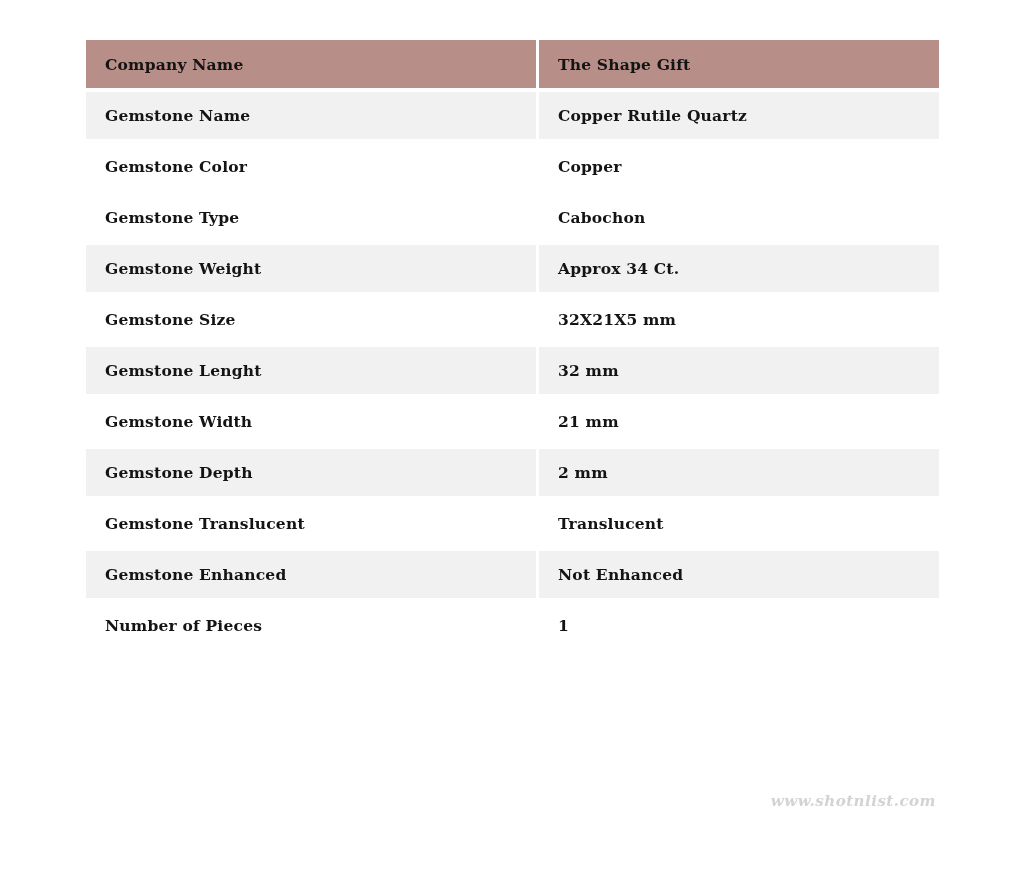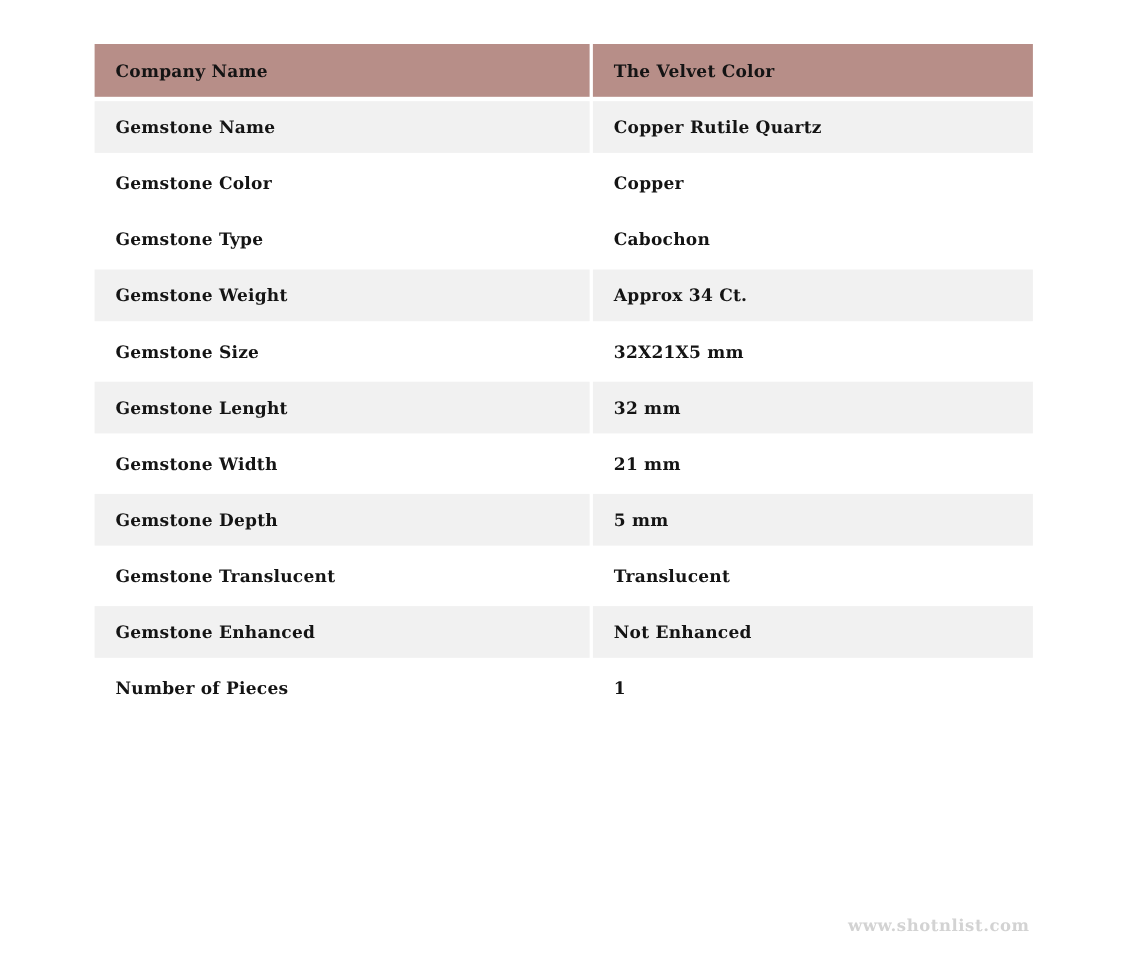--- a/index.html
+++ b/index.html
@@ -47,35 +47,36 @@
   }
   .row.header .cell {
     height: 48px;
     background: var(--header_bg, #b78e88);
   }
   .row.alt .cell {
     background: var(--row_alt_bg, #f1f1f1);
   }
   .watermark {
     position: absolute;
-    top: 832px;
+    top: 792px;
     right: 88px;
     font-size: 15px;
     font-weight: bold;
     letter-spacing: 0.5px;
     color: var(--watermark_color, #d3d3d3);
+    font-style: italic;
   }
 </style>
 </head>
 <body>
 
 <div class="spec-table">
   <div class="row header">
     <div class="cell label">Company Name</div>
-    <div class="cell value">The Velvet Color</div>
+    <div class="cell value">The Shape Gift</div>
   </div>
   <div id="rows">
       <div class="row alt">
         <div class="cell label">Gemstone Name</div>
         <div class="cell value">Copper Rutile Quartz</div>
       </div>
       <div class="row">
         <div class="cell label">Gemstone Color</div>
         <div class="cell value">Copper</div>
       </div>
@@ -94,21 +95,21 @@
       <div class="row alt">
         <div class="cell label">Gemstone Lenght</div>
         <div class="cell value">32 mm</div>
       </div>
       <div class="row">
         <div class="cell label">Gemstone Width</div>
         <div class="cell value">21 mm</div>
       </div>
       <div class="row alt">
         <div class="cell label">Gemstone Depth</div>
-        <div class="cell value">5 mm</div>
+        <div class="cell value">2 mm</div>
       </div>
       <div class="row">
         <div class="cell label">Gemstone Translucent</div>
         <div class="cell value">Translucent</div>
       </div>
       <div class="row alt">
         <div class="cell label">Gemstone Enhanced</div>
         <div class="cell value">Not Enhanced</div>
       </div>
       <div class="row">

